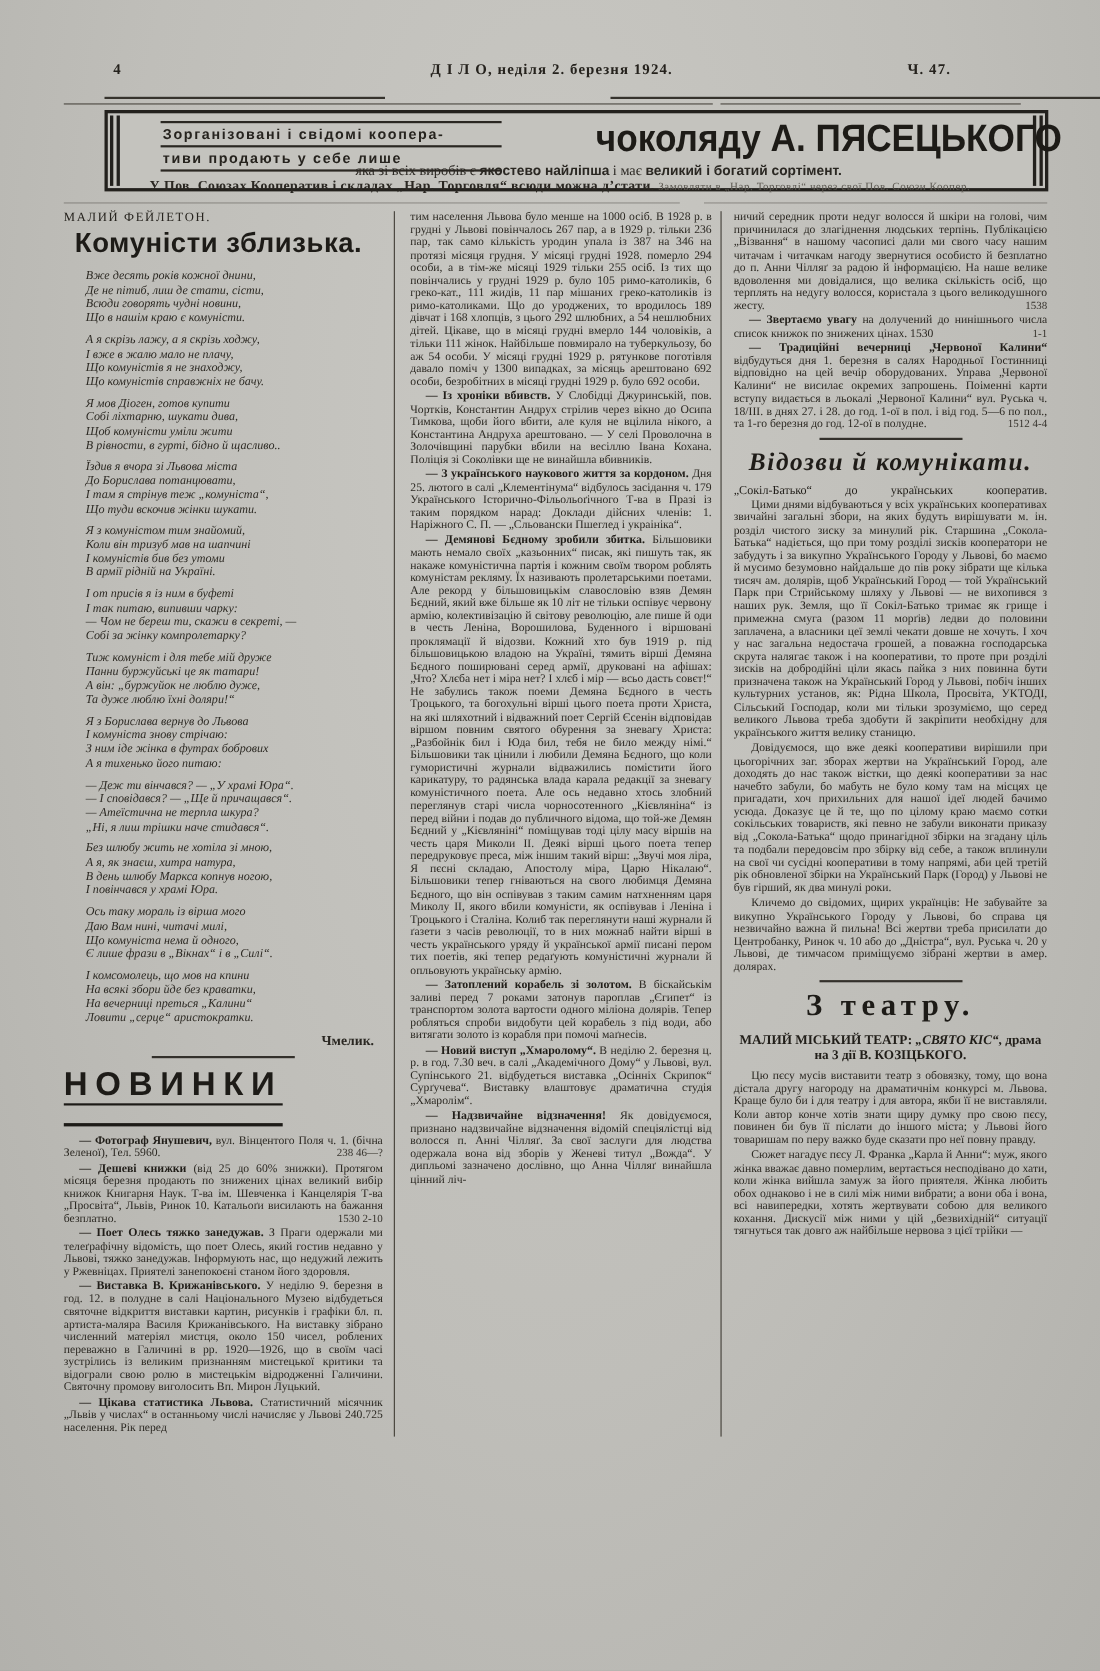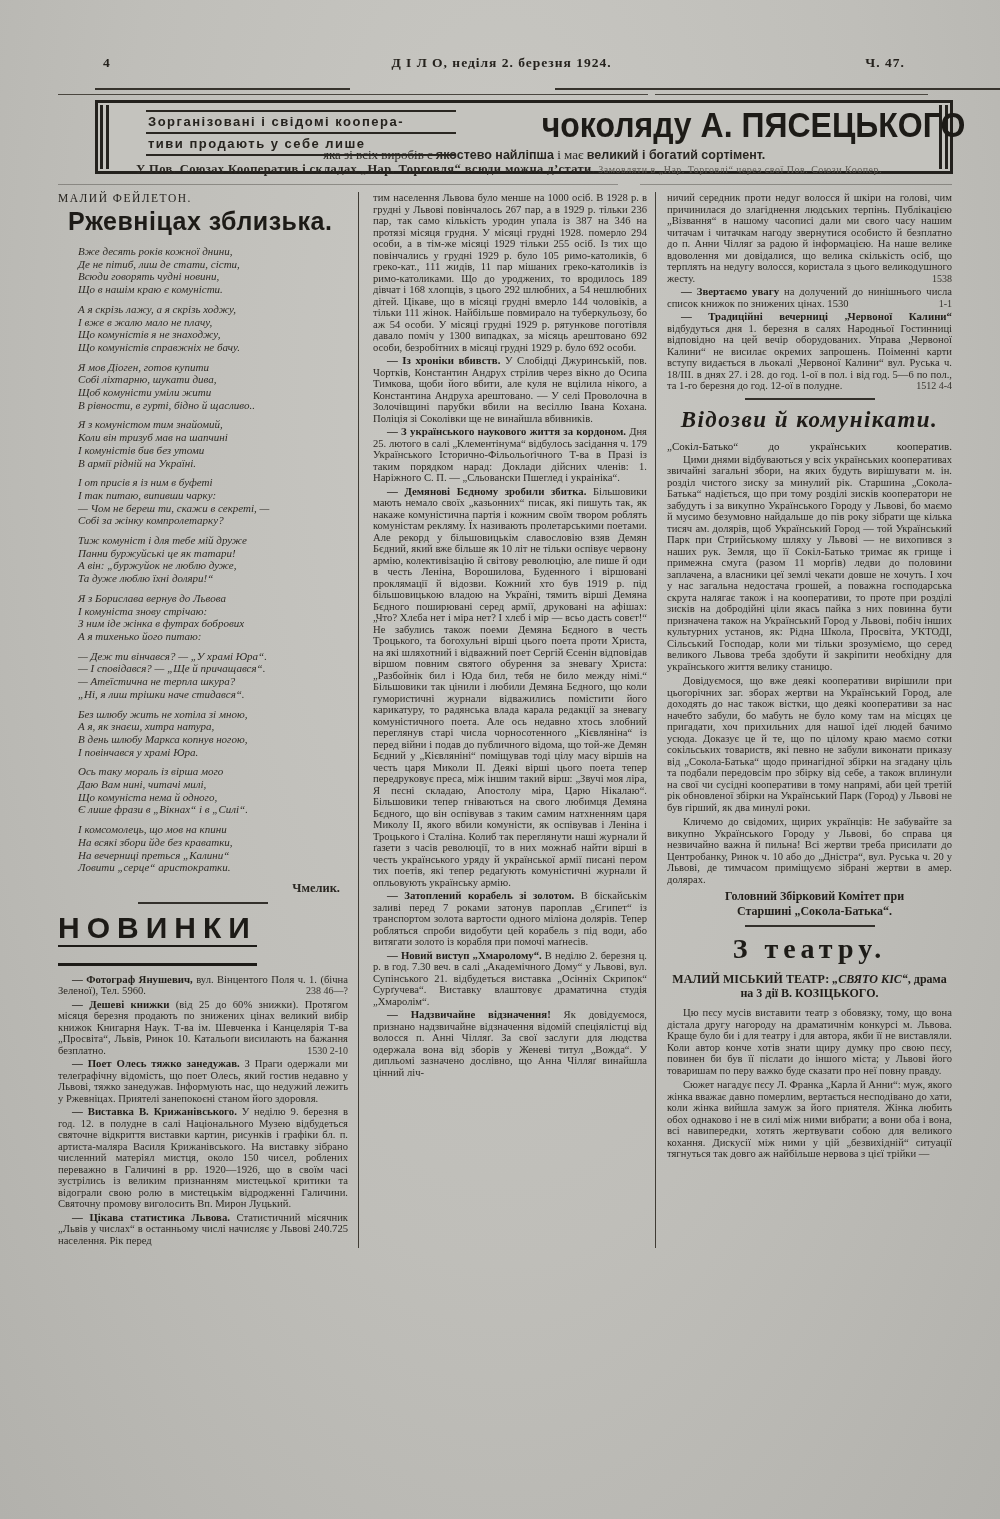--- a/index.html
+++ b/index.html
@@ -4,21 +4,21 @@
 <style>
   html,body{margin:0;padding:0;background:#8f8e8a;}
   .sheet{position:relative;width:1000px;height:1519px;margin:0 auto;overflow:hidden;
     background:radial-gradient(ellipse at 50% 25%, #c9c8c3 0%, #bfbeb9 55%, #b2b1ac 100%);
     font-family:"Liberation Serif", serif;color:#2a2722;}
   
   .masthead{position:absolute;top:55px;left:58px;right:55px;display:flex;align-items:baseline;
     font-weight:bold;font-size:13.5px;color:#25221d;}
   .masthead .pn{width:120px;text-indent:45px;}
   .masthead .mt{flex:1;text-align:center;letter-spacing:1px;}
-  .masthead .iss{width:120px;text-align:center;letter-spacing:1px;}
+  .masthead .iss{width:120px;text-align:left;letter-spacing:1px;}
   .mast-rules{position:absolute;top:88px;left:0;right:0;height:10px;}
   .mr{position:absolute;background:#36332d;height:2px;}
   .mr.thin{height:1px;background:#4a463f;}
   
   .ad{position:absolute;left:95px;top:100px;width:858px;height:74px;border:3px solid #23211d;
     background:#c4c3be;box-sizing:border-box;}
   .ad-frame{position:absolute;inset:2px;border-left:9px double #23211d;border-right:9px double #23211d;}
   .ad-left{position:absolute;left:48px;top:7px;width:310px;border-top:2px solid #2a2722;
     font-family:"Liberation Sans", sans-serif;font-weight:bold;font-size:13px;letter-spacing:1.5px;color:#26231e;}
   .ad-left-line{border-bottom:2px solid #2a2722;padding:2px 2px 3px;white-space:nowrap;}
@@ -96,35 +96,39 @@
     <div class="ad-bottom"><b>У Пов. Союзах Кооператив і складах „Нар. Торговля“ всюди можна д’стати.</b> <span class="ad-small">Замовляти в „Нар. Торговлі“ через свої Пов. Союзи Коопер.</span></div>
   </section>
 
   <div class="sub-rule" style="left:58px;width:560px;"></div>
   <div class="sub-rule" style="left:640px;width:312px;"></div>
 
   <div class="cols">
 
     <div class="col col1">
       <div class="kicker">МАЛИЙ ФЕЙЛЕТОН.</div>
-      <h1 class="feuilleton-title">Ржевніцах зблизька.</h1>
+      <h1 class="feuilleton-title">Комуністи зблизька.</h1>
       <div class="poem">
 
       <p class="stanza">Вже десять років кожної днини,
 Де не пітиб, лиш де стати, сісти,
 Всюди говорять чудні новини,
 Що в нашім краю є комуністи.</p>
           <p class="stanza">А я скрізь лажу, а я скрізь ходжу,
 І вже в жалю мало не плачу,
 Що комуністів я не знаходжу,
 Що комуністів справжніх не бачу.</p>
           <p class="stanza">Я мов Діоген, готов купити
 Собі ліхтарню, шукати дива,
 Щоб комуністи уміли жити
 В рівности, в гурті, бідно й щасливо..</p>
+          <p class="stanza">Їздив я вчора зі Львова міста
+До Борислава потанцювати,
+І там я стрінув теж „комуніста“,
+Що туди вскочив жінки шукати.</p>
           <p class="stanza">Я з комуністом тим знайомий,
 Коли він тризуб мав на шапчині
 І комуністів бив без утоми
 В армії рідній на Україні.</p>
           <p class="stanza">І от присів я із ним в буфеті
 І так питаю, випивши чарку:
 — Чом не береш ти, скажи в секреті, —
 Собі за жінку компролетарку?</p>
           <p class="stanza">Тиж комуніст і для тебе мій друже
 Панни буржуйські це як татари!
@@ -186,22 +190,20 @@
         </div>
       <div class="sq-rule"></div>
       <h2 class="vidozvy-head">Відозви й комунікати.</h2>
       <div class="vid-subhead">„Сокіл-Батько“ до українських кооператив.</div>
       <div class="vid-body">
 
       <p class="vid-p">Цими днями відбуваються у всіх українських кооперативах звичайні загальні збори, на яких будуть вирішувати м. ін. розділ чистого зиску за минулий рік. Старшина „Сокола-Батька“ надіється, що при тому розділі зисків кооператори не забудуть і за викупно Українського Городу у Львові, бо маємо й мусимо безумовно найдальше до пів року зібрати ще кілька тисяч ам. долярів, щоб Український Город — той Український Парк при Стрийському шляху у Львові — не вихопився з наших рук. Земля, що її Сокіл-Батько тримає як грище і примежна смуга (разом 11 морґів) ледви до половини заплачена, а власники цеї землі чекати довше не хочуть. І хоч у нас загальна недостача грошей, а поважна господарська скрута налягає також і на кооперативи, то проте при розділі зисків на добродійні ціли якась пайка з них повинна бути призначена також на Український Город у Львові, побіч інших культурних установ, як: Рідна Школа, Просвіта, УКТОДІ, Сільський Господар, коли ми тільки зрозуміємо, що серед великого Львова треба здобути й закріпити необхідну для українського життя велику станицю.</p>
           <p class="vid-p">Довідуємося, що вже деякі кооперативи вирішили при цьогорічних заг. зборах жертви на Український Город, але доходять до нас також вістки, що деякі кооперативи за нас начебто забули, бо мабуть не було кому там на місцях це пригадати, хоч прихильних для нашої ідеї людей бачимо усюда. Доказує це й те, що по цілому краю маємо сотки сокільських товариств, які певно не забули виконати приказу від „Сокола-Батька“ щодо принагідної збірки на згадану ціль та подбали передовсім про збірку від себе, а також вплинули на свої чи сусідні кооперативи в тому напрямі, аби цей третій рік обновленої збірки на Український Парк (Город) у Львові не був гірший, як два минулі роки.</p>
           <p class="vid-p">Кличемо до свідомих, щирих українців: Не забувайте за викупно Українського Городу у Львові, бо справа ця незвичайно важна й пильна! Всі жертви треба присилати до Центробанку, Ринок ч. 10 або до „Дністра“, вул. Руська ч. 20 у Львові, де тимчасом приміщуємо зібрані жертви в амер. долярах.</p>
         </div>
-      <div class="signoff">Головний Збірковий Комітет при
-Старшині „Сокола-Батька“.</div>
       <div class="sq-rule"></div>
       <h2 class="teatr-head">З театру.</h2>
       <div class="teatr-subhead"><span>МАЛИЙ МІСЬКИЙ ТЕАТР: </span><i>„СВЯТО КІС“</i><span>, драма на 3 дії В. КОЗІЦЬКОГО.</span></div>
       <div class="vid-body">
 
       <p class="vid-p">Цю пєсу мусів виставити театр з обовязку, тому, що вона дістала другу нагороду на драматичнім конкурсі м. Львова. Краще було би і для театру і для автора, якби її не виставляли. Коли автор конче хотів знати щиру думку про свою пєсу, повинен би був її післати до іншого міста; у Львові його товаришам по перу важко буде сказати про неї повну правду.</p>
           <p class="vid-p">Сюжет нагадує пєсу Л. Франка „Карла й Анни“: муж, якого жінка вважає давно померлим, вертається несподівано до хати, коли жінка вийшла замуж за його приятеля. Жінка любить обох однаково і не в силі між ними вибрати; а вони оба і вона, всі навипередки, хотять жертвувати собою для великого кохання. Дискусії між ними у цій „безвихідній“ ситуації тягнуться так довго аж найбільше нервова з цієї трійки —</p>
         </div>
     </div>
 

